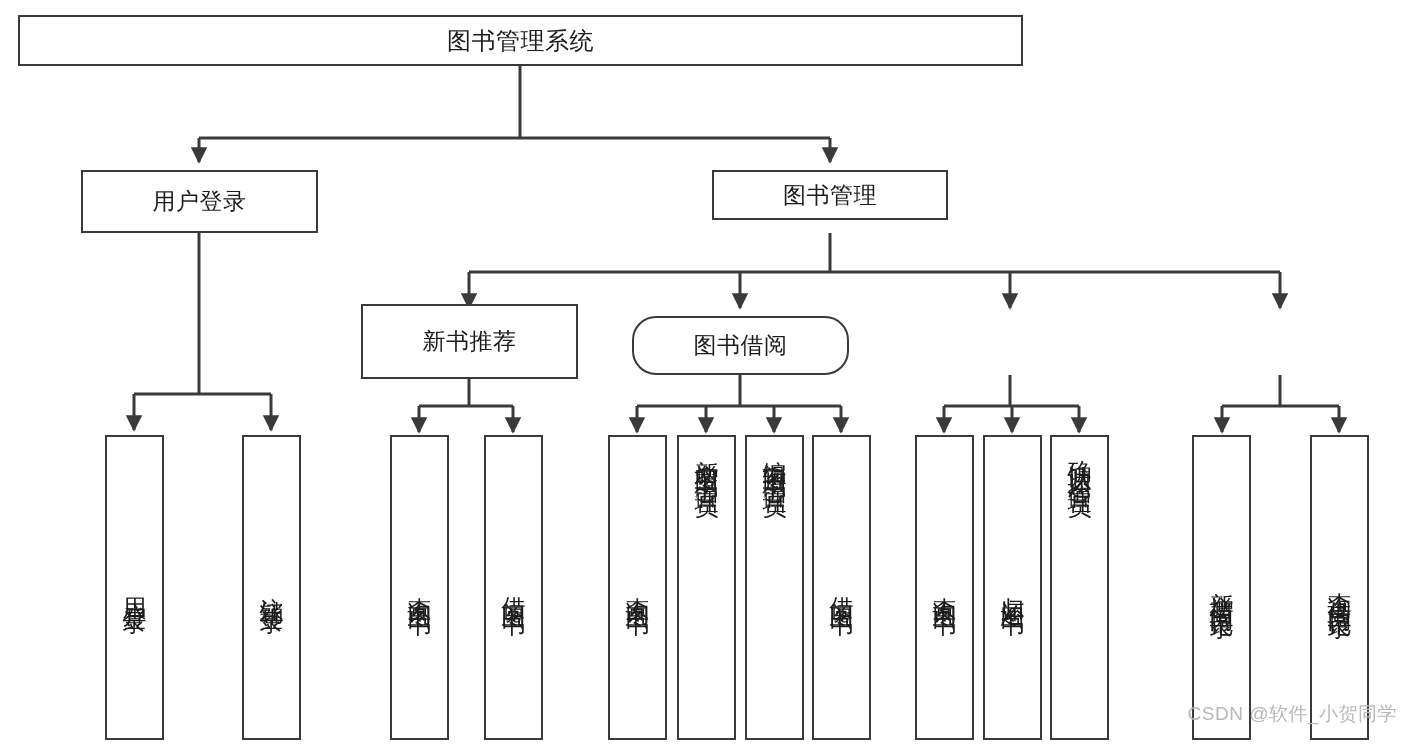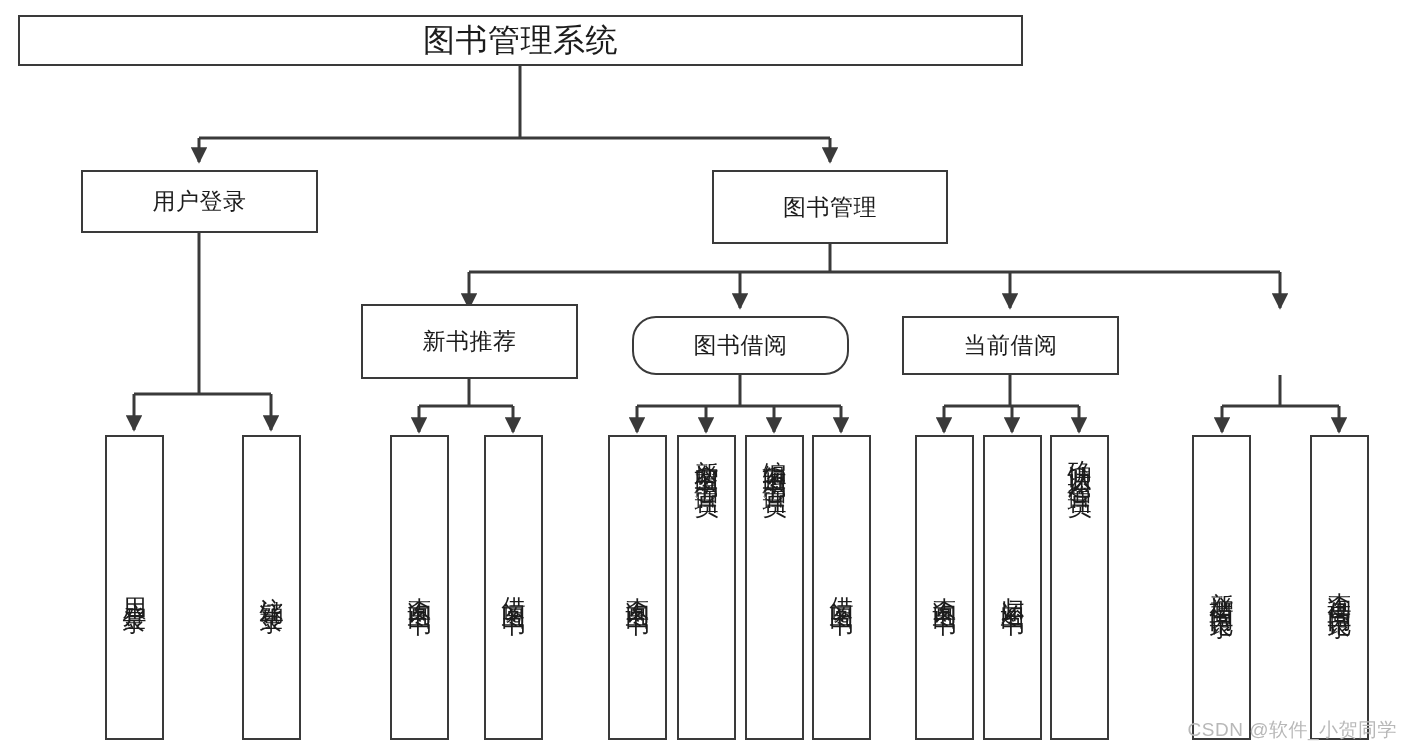--- a/index.html
+++ b/index.html
@@ -41,21 +41,21 @@
     text-align: center;
     line-height: 1.05;
     white-space: nowrap;
   }
   
   .node.h .label {
     font-size: 23px;
     letter-spacing: 0.5px;
   }
   .node.root .label {
-    font-size: 32px;
+    font-size: 24px;
   }
   
   .node.v {
     align-items: flex-start;
     justify-content: center;
     padding-top: 4px;
   }
   .node.v .label {
     writing-mode: vertical-rl;
     text-orientation: upright;
@@ -64,21 +64,21 @@
     line-height: 1;
     white-space: nowrap;
   }
   .node.v.mid {
     align-items: center;
     padding-top: 0;
   }
   .watermark {
     position: absolute;
     right: 8px;
-    bottom: 4px;
+    bottom: 20px;
     font-size: 19px;
     color: #b8b8b8;
     letter-spacing: 0.5px;
     z-index: 5;
     white-space: nowrap;
   }
 </style>
 </head>
 <body>
 
@@ -135,35 +135,32 @@
   </svg>
 
   <div class="node h root" style="left:18px; top:15px; width:1005px; height:51px;">
     <span class="label">图书管理系统</span>
   </div>
 
   <div class="node h" style="left:81px; top:170px; width:237px; height:63px;">
     <span class="label">用户登录</span>
   </div>
 
-  <div class="node h" style="left:712px; top:170px; width:236px; height:74px;">
+  <div class="node h" style="left:712px; top:170px; width:236px; height:50px;">
     <span class="label">图书管理</span>
   </div>
 
   <div class="node h" style="left:361px; top:304px; width:217px; height:75px;">
     <span class="label">新书推荐</span>
   </div>
 
   <div class="node h" style="left:632px; top:316px; width:217px; height:59px;border-radius:24px;">
     <span class="label">图书借阅</span>
   </div>
 
-  <div class="node h" style="left:902px; top:316px; width:217px; height:59px;">
-    <span class="label">当前借阅</span>
-  </div>
 
 
   <div class="node v mid" style="left:105px; top:435px; width:59px; height:305px;">
     <span class="label">用户登录</span>
   </div>
 
   <div class="node v mid" style="left:242px; top:435px; width:59px; height:305px;">
     <span class="label">注销登录</span>
   </div>
 

